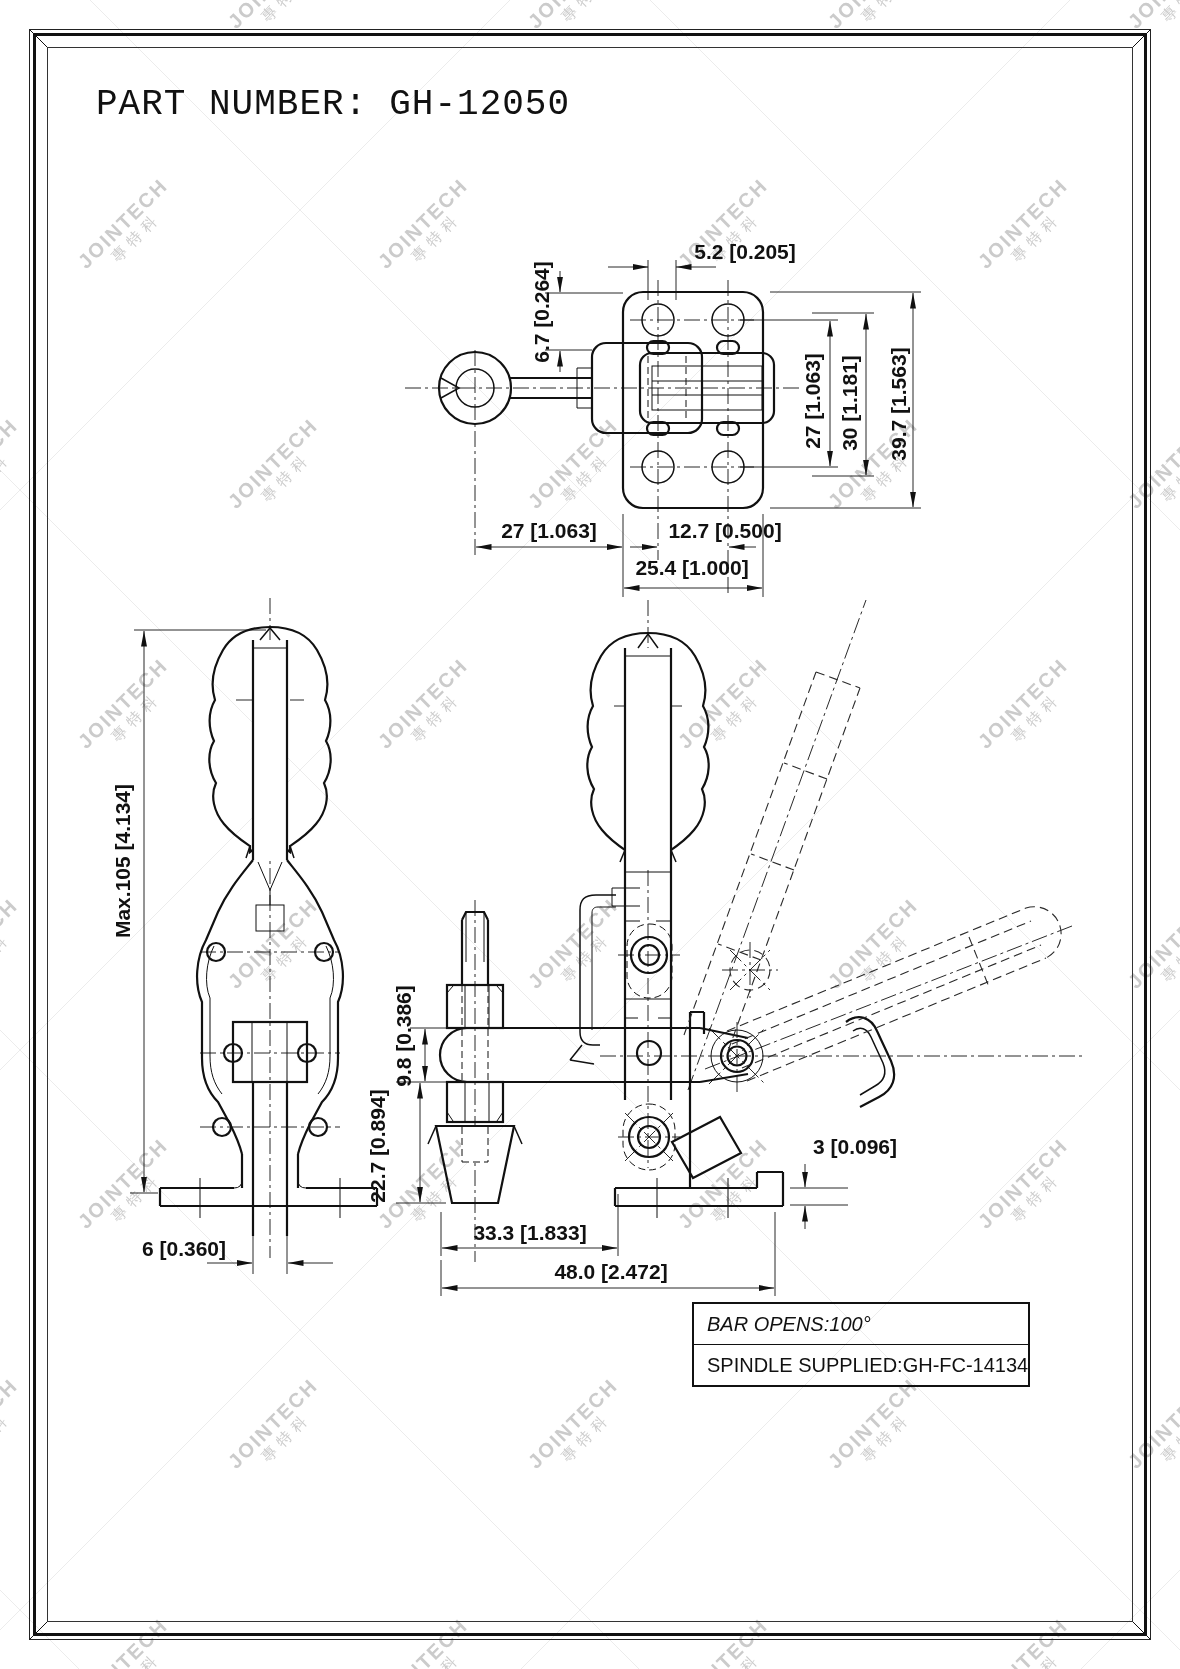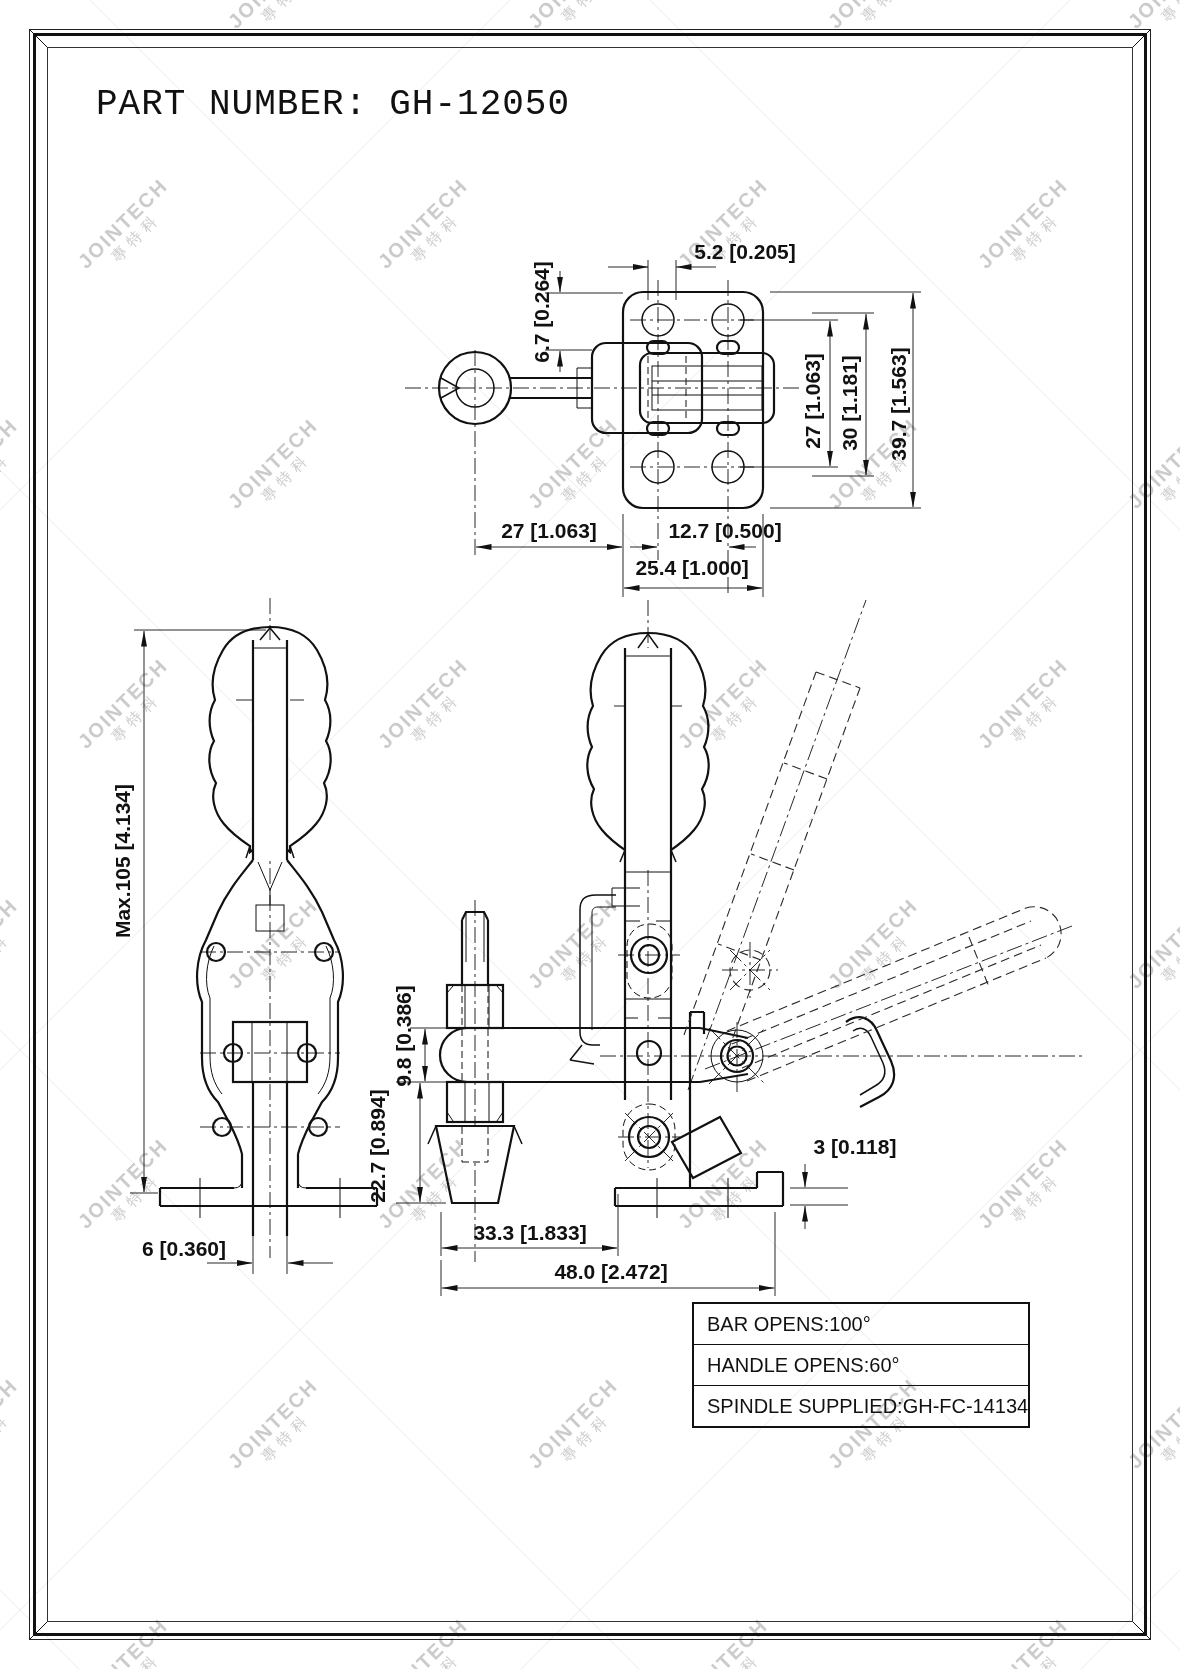--- a/index.html
+++ b/index.html
@@ -16,21 +16,21 @@
   .title .gap{display:inline-block;width:22px;}
   
   .dim{position:absolute;font-size:21px;font-weight:700;white-space:nowrap;
        transform:translate(-50%,-50%);line-height:1;}
   .dim.rot{transform:translate(-50%,-50%) rotate(-90deg);}
   
   .spec-table{position:absolute;left:692px;top:1302px;width:338px;box-sizing:border-box;
               border:2px solid #111;background:transparent;}
   .spec-row{height:40px;line-height:40px;padding-left:13px;font-size:20px;
             border-top:1.5px solid #111;white-space:nowrap;}
-  .spec-row:first-child{border-top:none;}
+  .spec-row:first-child{border-top:none;font-style:italic;}
   
   .wm-layer{position:absolute;left:0;top:0;width:1180px;height:1669px;overflow:hidden;}
   .wm-tile{position:absolute;transform:rotate(-45deg);text-align:center;color:#cbcbcb;
            user-select:none;white-space:nowrap;}
   .wm-brand{font-size:20px;font-weight:700;letter-spacing:2px;line-height:1.1;}
   .wm-cjk{font-size:15px;letter-spacing:6px;line-height:1.1;}
   
   .s1{stroke:#111;stroke-width:1;fill:none;}
   .s15{stroke:#111;stroke-width:1.5;fill:none;}
   .s2{stroke:#111;stroke-width:2.2;fill:none;}
@@ -365,22 +365,21 @@
       <span class="dim rot" style="left: 898px; top: 404px;">39.7 [1.563]</span>
       <span class="dim" style="left: 549px; top: 530px;">27 [1.063]</span>
       <span class="dim" style="left: 692px; top: 530px; margin-left: 33px;">12.7 [0.500]</span>
       <span class="dim" style="left: 692px; top: 567px; text-align: right;">25.4 [1.000]</span>
       <span class="dim rot" style="left: 122px; top: 861px;">Max.105 [4.134]</span>
       <span class="dim" style="left: 184px; top: 1248px;">6 [0.360]</span>
       <span class="dim rot" style="left: 403px; top: 1036px;">9.8 [0.386]</span>
       <span class="dim rot" style="left: 377px; top: 1146px;">22.7 [0.894]</span>
       <span class="dim" style="left: 530px; top: 1232px;">33.3 [1.833]</span>
       <span class="dim" style="left: 611px; top: 1271px;">48.0 [2.472]</span>
-      <span class="dim" style="left: 855px; top: 1146px;">3 [0.118]</span>
+      <span class="dim" style="left: 855px; top: 1146px;">3 [0.096]</span>
     </div>
 
   <div class="spec-table">
       <div class="spec-row">BAR OPENS:100°</div>
-      <div class="spec-row">HANDLE OPENS:60°</div>
       <div class="spec-row">SPINDLE SUPPLIED:GH-FC-14134</div>
     </div>
 
 </div>
 
 </body></html>

